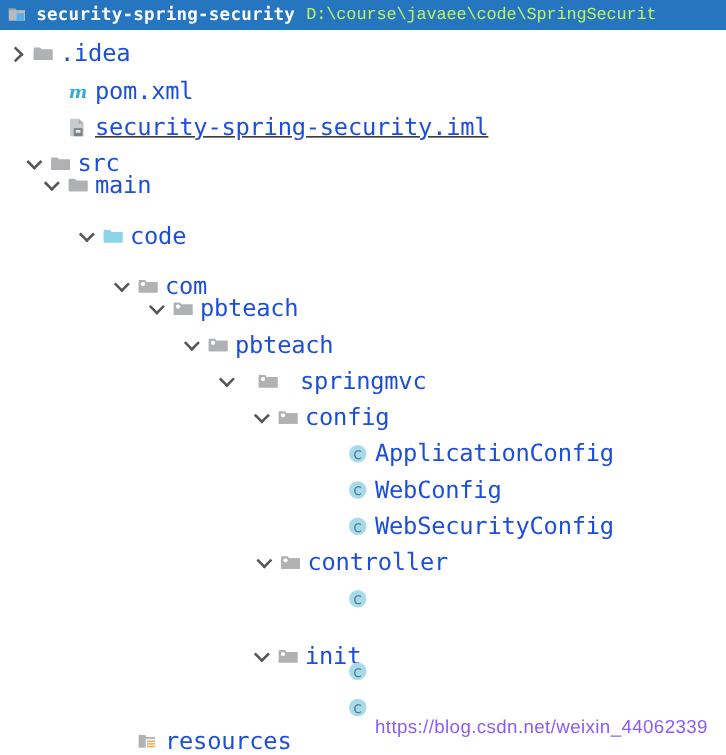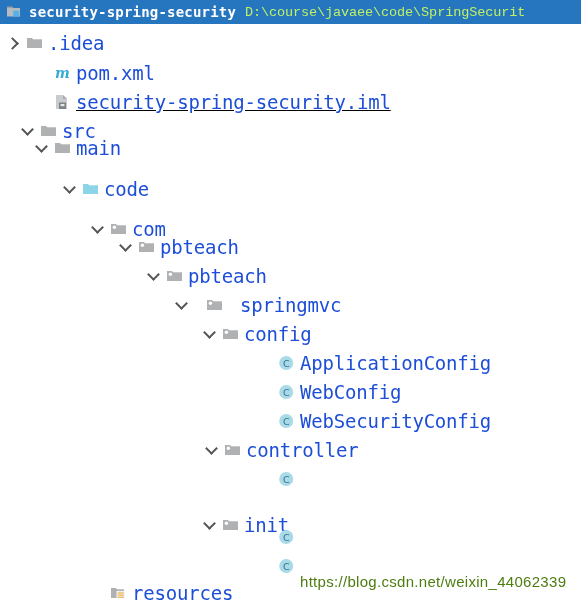--- a/index.html
+++ b/index.html
@@ -96,21 +96,21 @@
     width: 17px;
     height: 16px;
     flex: 0 0 17px;
     position: relative;
   }
   .icon svg { display: block; }
 
   
   .watermark {
     position: absolute;
-    color: #4d7c0f;
+    color: #8b5cf6;
     font-family: "Liberation Sans", sans-serif;
     font-size: 15px;
     letter-spacing: 0.3px;
     white-space: nowrap;
     user-select: none;
   }
 </style>
 </head>
 <body>
 

